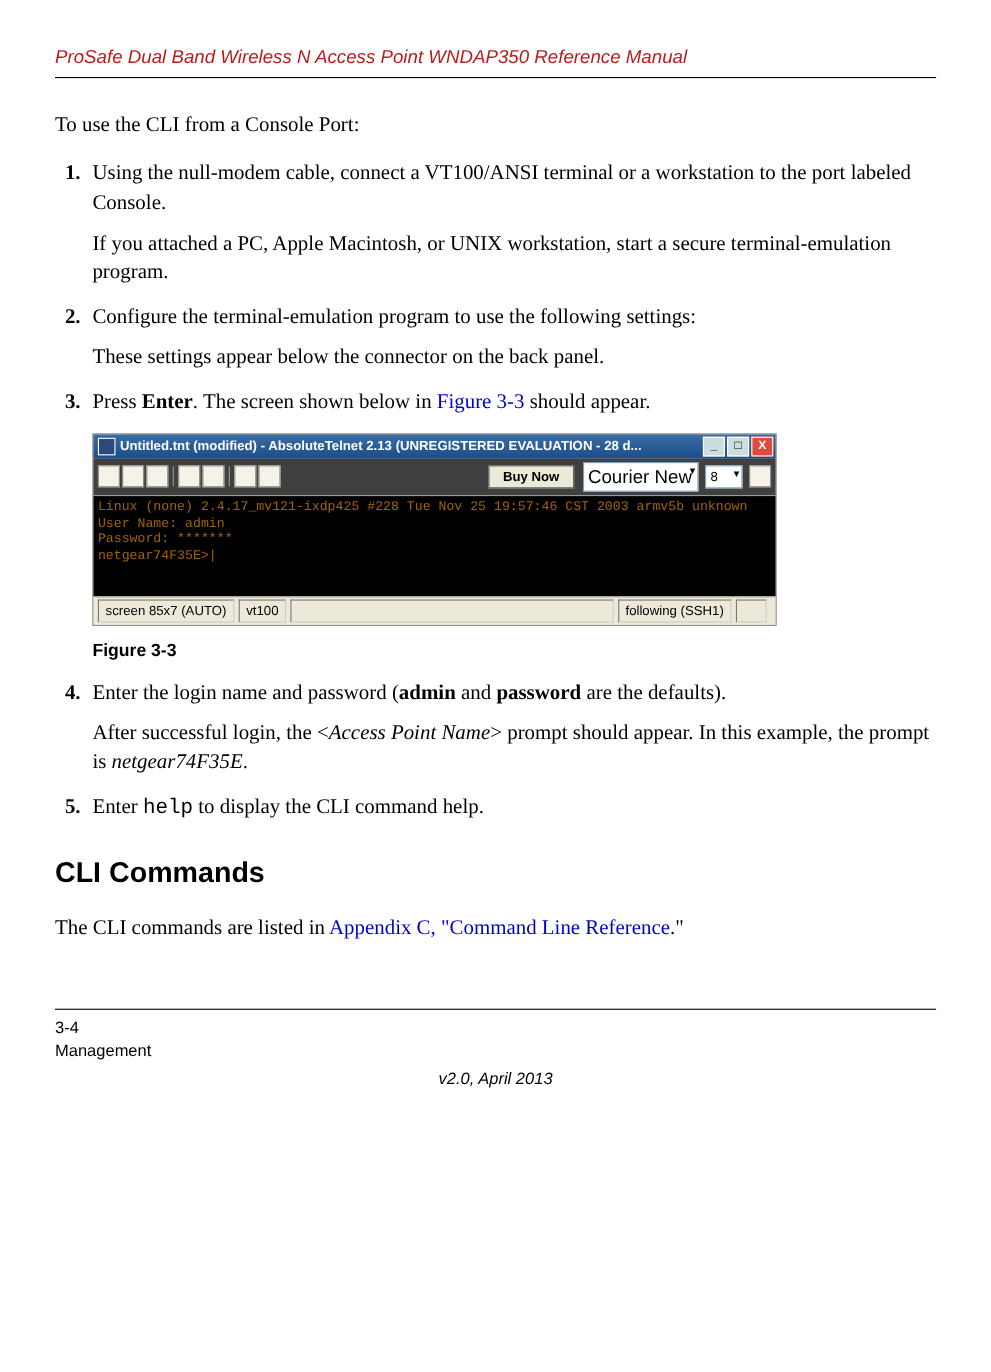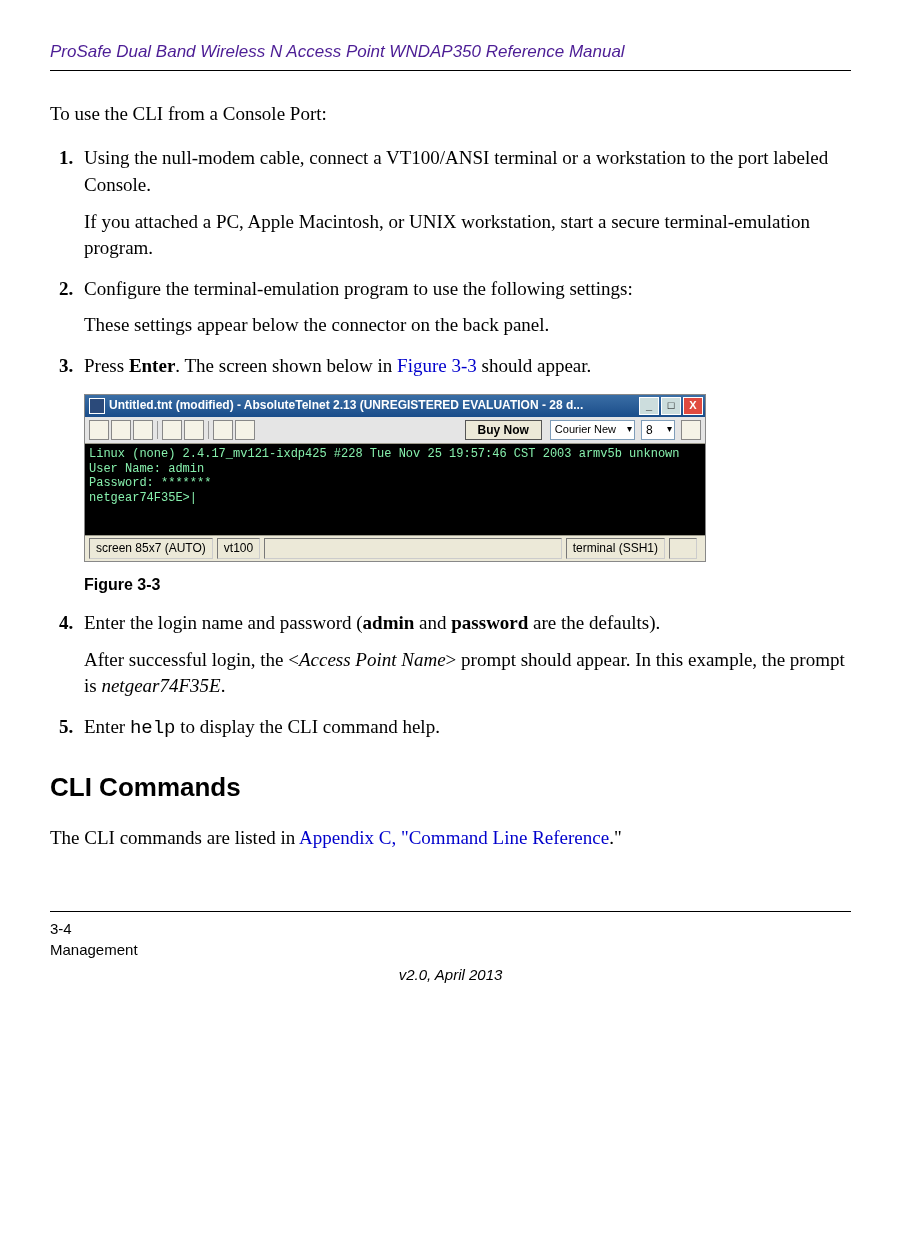--- a/index.html
+++ b/index.html
@@ -10,21 +10,21 @@
     margin: 0;
     padding: 40px 50px 30px 50px;
     width: 901px;
     box-sizing: border-box;
     background: #fff;
   }
   .header-title {
     font-style: italic;
     font-family: Arial, Helvetica, sans-serif;
     font-size: 17px;
-    color: #4c1d95;
+    color: #b91c1c;
     border-bottom: 1px solid #000;
     padding-bottom: 6px;
     margin-bottom: 30px;
   }
   .intro {
     margin-bottom: 18px;
   }
   ol.main-list {
     padding-left: 28px;
     margin: 0;
@@ -88,47 +88,47 @@
     background: #ece9d8;
     font-family: Tahoma, Arial, sans-serif;
     font-size: 12px;
     padding: 2px 4px;
     border-bottom: 1px solid #9c9a8c;
     display: flex;
     gap: 12px;
   }
   .menubar span { text-decoration: underline; text-decoration-color: rgba(0,0,0,.3); text-underline-offset: 2px;}
   .toolbar {
-    background: #e5e5e5;
+    background: #404040;
     border-bottom: 1px solid #9c9a8c;
     padding: 3px 4px;
     display: flex;
     align-items: center;
     gap: 2px;
     font-family: Tahoma, Arial, sans-serif;
     font-size: 12px;
   }
   .tbicon {
     width: 18px; height: 18px; border: 1px solid #888; background: #f5f3e7;
   }
   .tb-sep { width: 1px; height: 18px; background: #999; margin: 0 2px;}
   .buybtn {
     margin-left: auto;
     border: 1px solid #555; background: #ece9d8; padding: 1px 12px; font-weight: bold; font-size: 12px;
   }
   .fontsel {
-    border: 1px solid #7f9db9; background: #fff; font-size: 11px; padding: 1px 18px 1px 4px; position: relative; margin-left: 6px;
+    border: 1px solid #7f9db9; background: #fff; font-size: 17px; padding: 1px 5px 1px 4px; position: relative; margin-left: 6px;
   }
   .fontsel::after { content: "▾"; position: absolute; right: 2px; top: 1px; font-size: 10px;}
   .sizesel {
     border: 1px solid #7f9db9; background: #fff; font-size: 12px; padding: 1px 14px 1px 4px; position: relative; margin-left: 4px; width: 14px; text-align: left;
   }
   .sizesel::after { content: "▾"; position: absolute; right: 2px; top: 1px; font-size: 10px;}
   .terminal {
-    background: #000; color: #86efac;
+    background: #000; color: #a16207;
     font-family: "Courier New", monospace;
     font-size: 12px;
     padding: 3px 4px 30px 4px;
     line-height: 1.2;
     white-space: pre;
   }
   .statusbar {
     background: #ece9d8;
     border-top: 1px solid #9c9a8c;
     font-family: Tahoma, Arial, sans-serif;
@@ -226,21 +226,21 @@
 
         <div class="terminal"><span>Linux (none) 2.4.17_mv121-ixdp425 #228 Tue Nov 25 19:57:46 CST 2003 armv5b unknown</span>
 <span>User Name: admin</span>
 <span>Password: *******</span>
 <span>netgear74F35E&gt;|</span></div>
 
         <div class="statusbar">
           <div class="cell">screen 85x7 (AUTO)</div>
           <div class="cell">vt100</div>
           <div class="cell wide"></div>
-          <div class="cell">terminal (SSH1)</div>
+          <div class="cell">following (SSH1)</div>
           <div class="cell" style="width:14px;"></div>
         </div>
 
       </div>
       <div class="figure-caption">Figure 3-3</div>
     </div>
   </li>
 
   <li>
     <span>Enter the login name and password (</span><b>admin</b><span> and </span><b>password</b><span> are the defaults).</span>

